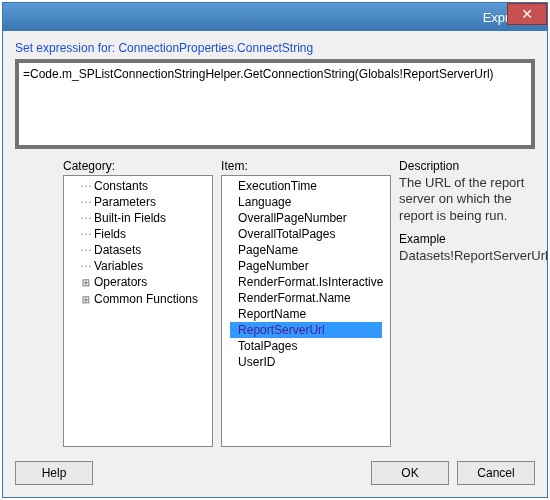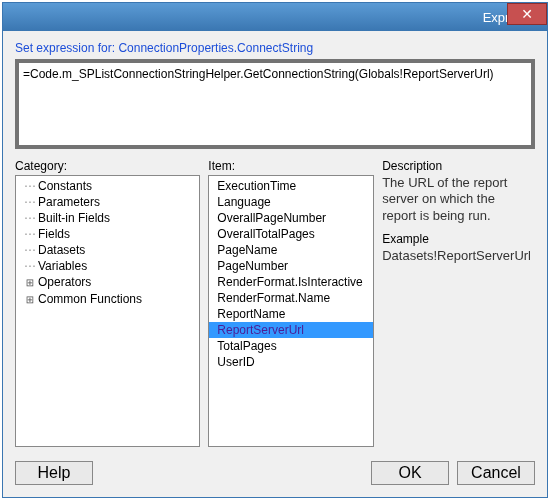--- a/index.html
+++ b/index.html
@@ -62,31 +62,32 @@
     margin-bottom: 10px;
     outline: none;
     white-space: nowrap;
     overflow: auto;
   }
   .panes {
     flex: 1;
     display: flex;
     gap: 8px;
     min-height: 230px;
+    margin-left: 48px;
   }
   .pane-left { width: 190px; display:flex; flex-direction:column; }
   .pane-mid  { width: 170px; display:flex; flex-direction:column; }
   .pane-right{ flex: 1; display:flex; flex-direction:column; }
   .pane-label { margin-bottom: 2px; }
   .listbox, .treebox {
     flex: 1;
     border: 1px solid #888;
     background: #fff;
     overflow: auto;
-    padding: 2px 0;
+    padding: 2px 8px;
   }
   .desc-area {
     flex: 1;
     display: flex;
     flex-direction: column;
     gap: 8px;
   }
   .desc-block { }
   .desc-title { margin-bottom: 2px; }
   .desc-body {
@@ -121,21 +122,21 @@
     gap: 8px;
   }
   .button-row .spacer { flex: 1; }
   button.win {
     min-width: 78px;
     height: 24px;
     border: 1px solid #888;
     background: #e9e9e9;
     cursor: pointer;
     font-family: inherit;
-    font-size: 16px;
+    font-size: 12px;
     padding: 0 10px;
   }
 </style>
 </head>
 <body>
 
 <div class="dialog">
 
   <div class="titlebar">
     <span class="title">Expression</span>

